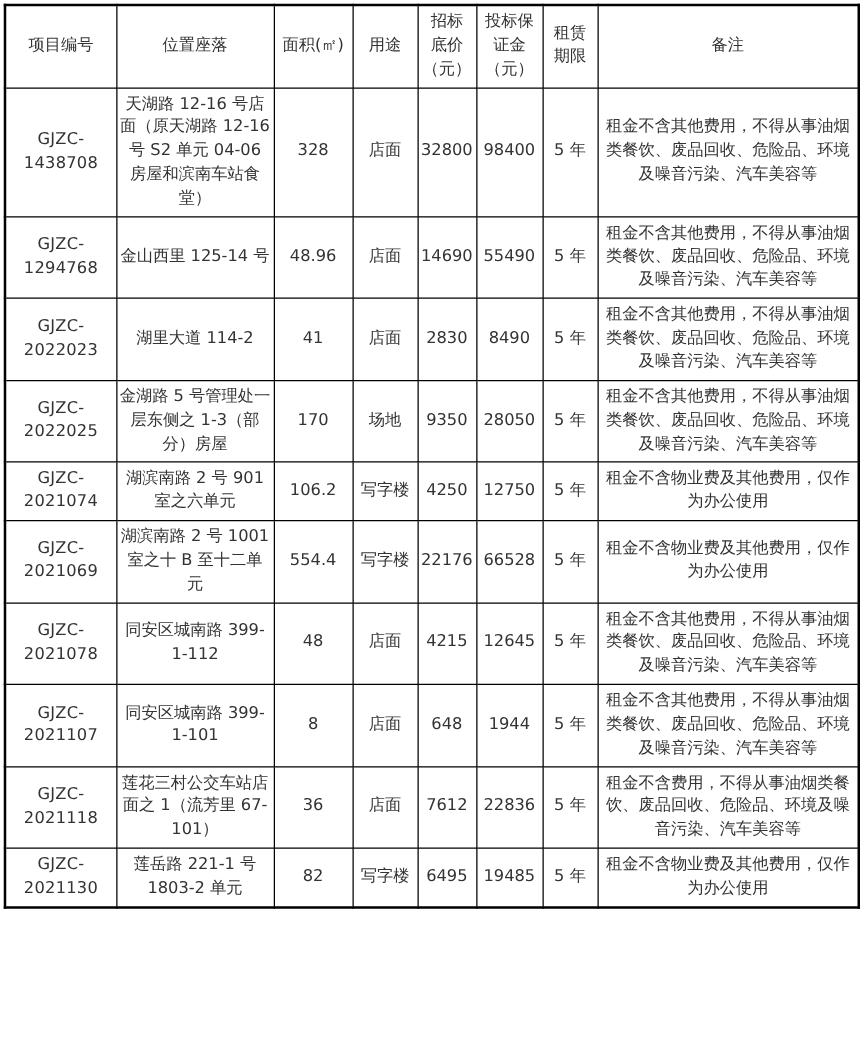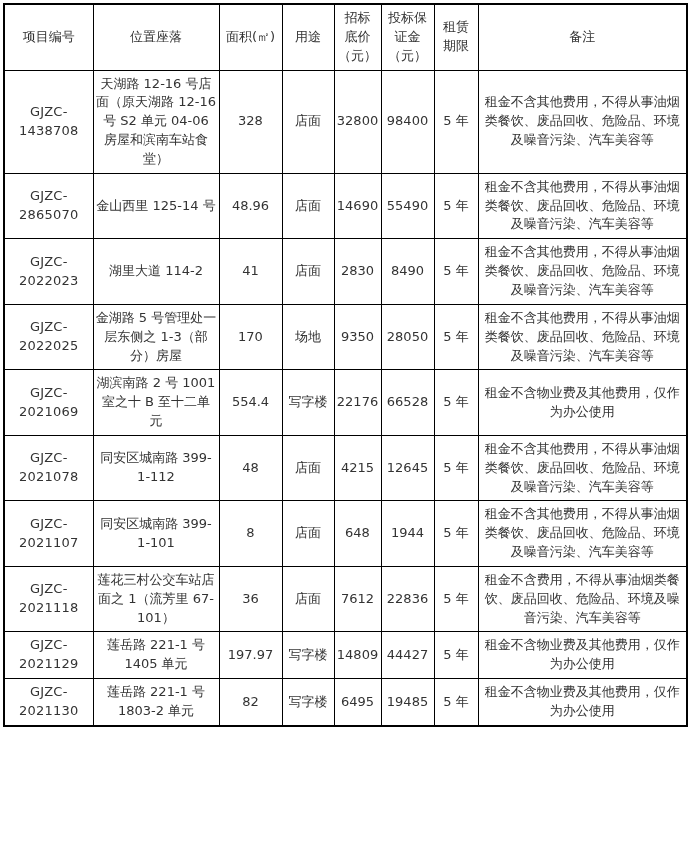--- a/index.html
+++ b/index.html
@@ -77,21 +77,21 @@
           <td class="col-id">GJZC-1438708</td>
           <td class="col-location">天湖路 12-16 号店面（原天湖路 12-16 号 S2 单元 04-06 房屋和滨南车站食堂）</td>
           <td class="col-area">328</td>
           <td class="col-usage">店面</td>
           <td class="col-base_price">32800</td>
           <td class="col-deposit">98400</td>
           <td class="col-term">5 年</td>
           <td class="col-remark">租金不含其他费用，不得从事油烟类餐饮、废品回收、危险品、环境及噪音污染、汽车美容等</td>
         </tr>
         <tr>
-          <td class="col-id">GJZC-2865070</td>
+          <td class="col-id">GJZC-1294768</td>
           <td class="col-location">金山西里 125-14 号</td>
           <td class="col-area">48.96</td>
           <td class="col-usage">店面</td>
           <td class="col-base_price">14690</td>
           <td class="col-deposit">55490</td>
           <td class="col-term">5 年</td>
           <td class="col-remark">租金不含其他费用，不得从事油烟类餐饮、废品回收、危险品、环境及噪音污染、汽车美容等</td>
         </tr>
         <tr>
           <td class="col-id">GJZC-2022023</td>
@@ -105,20 +105,30 @@
         </tr>
         <tr>
           <td class="col-id">GJZC-2022025</td>
           <td class="col-location">金湖路 5 号管理处一层东侧之 1-3（部分）房屋</td>
           <td class="col-area">170</td>
           <td class="col-usage">场地</td>
           <td class="col-base_price">9350</td>
           <td class="col-deposit">28050</td>
           <td class="col-term">5 年</td>
           <td class="col-remark">租金不含其他费用，不得从事油烟类餐饮、废品回收、危险品、环境及噪音污染、汽车美容等</td>
+        </tr>
+        <tr>
+          <td class="col-id">GJZC-2021074</td>
+          <td class="col-location">湖滨南路 2 号 901 室之六单元</td>
+          <td class="col-area">106.2</td>
+          <td class="col-usage">写字楼</td>
+          <td class="col-base_price">4250</td>
+          <td class="col-deposit">12750</td>
+          <td class="col-term">5 年</td>
+          <td class="col-remark">租金不含物业费及其他费用，仅作为办公使用</td>
         </tr>
         <tr>
           <td class="col-id">GJZC-2021069</td>
           <td class="col-location">湖滨南路 2 号 1001 室之十 B 至十二单元</td>
           <td class="col-area">554.4</td>
           <td class="col-usage">写字楼</td>
           <td class="col-base_price">22176</td>
           <td class="col-deposit">66528</td>
           <td class="col-term">5 年</td>
           <td class="col-remark">租金不含物业费及其他费用，仅作为办公使用</td>
@@ -147,30 +157,20 @@
           <td class="col-id">GJZC-2021118</td>
           <td class="col-location">莲花三村公交车站店面之 1（流芳里 67-101）</td>
           <td class="col-area">36</td>
           <td class="col-usage">店面</td>
           <td class="col-base_price">7612</td>
           <td class="col-deposit">22836</td>
           <td class="col-term">5 年</td>
           <td class="col-remark">租金不含费用，不得从事油烟类餐饮、废品回收、危险品、环境及噪音污染、汽车美容等</td>
         </tr>
         <tr>
-          <td class="col-id">GJZC-2021129</td>
-          <td class="col-location">莲岳路 221-1 号 1405 单元</td>
-          <td class="col-area">197.97</td>
-          <td class="col-usage">写字楼</td>
-          <td class="col-base_price">14809</td>
-          <td class="col-deposit">44427</td>
-          <td class="col-term">5 年</td>
-          <td class="col-remark">租金不含物业费及其他费用，仅作为办公使用</td>
-        </tr>
-        <tr>
           <td class="col-id">GJZC-2021130</td>
           <td class="col-location">莲岳路 221-1 号 1803-2 单元</td>
           <td class="col-area">82</td>
           <td class="col-usage">写字楼</td>
           <td class="col-base_price">6495</td>
           <td class="col-deposit">19485</td>
           <td class="col-term">5 年</td>
           <td class="col-remark">租金不含物业费及其他费用，仅作为办公使用</td>
         </tr>
       </tbody>

